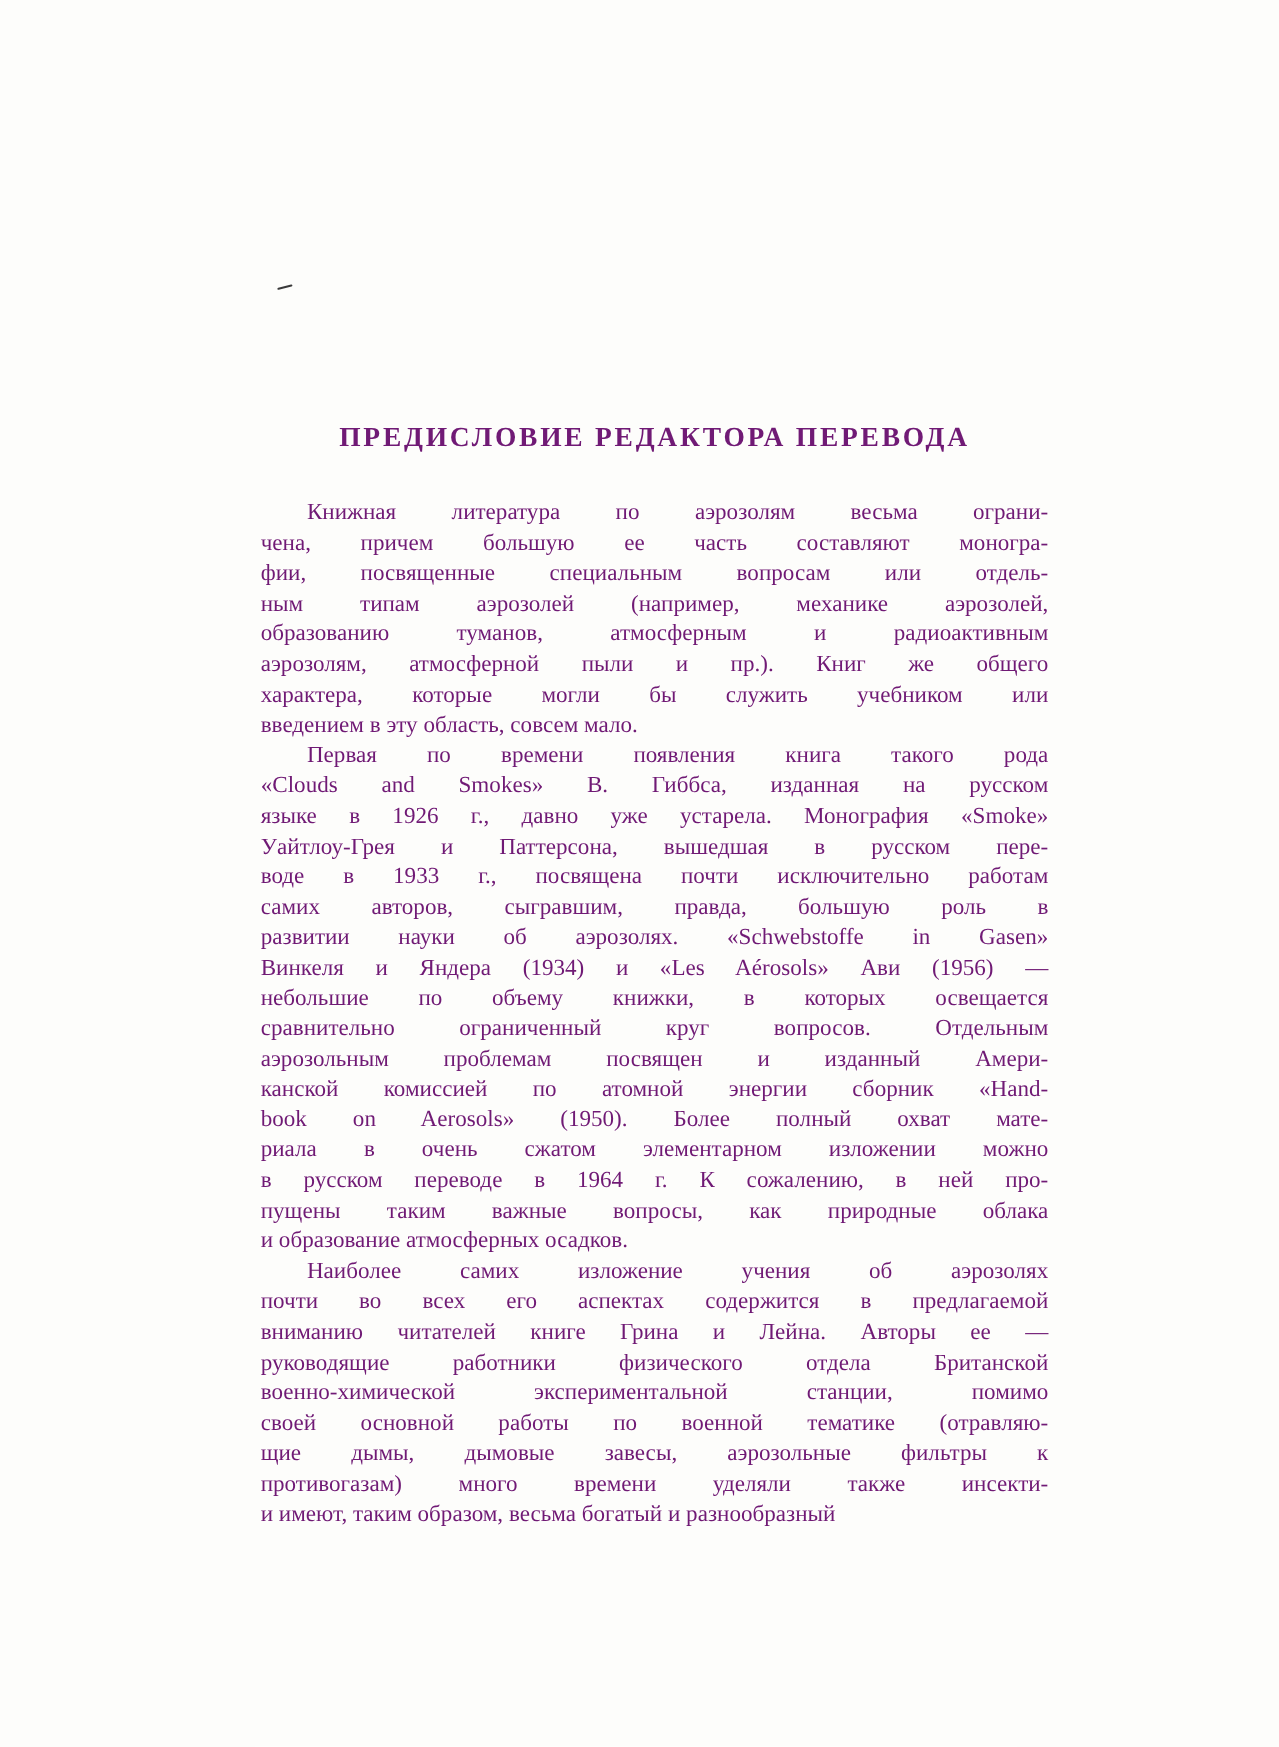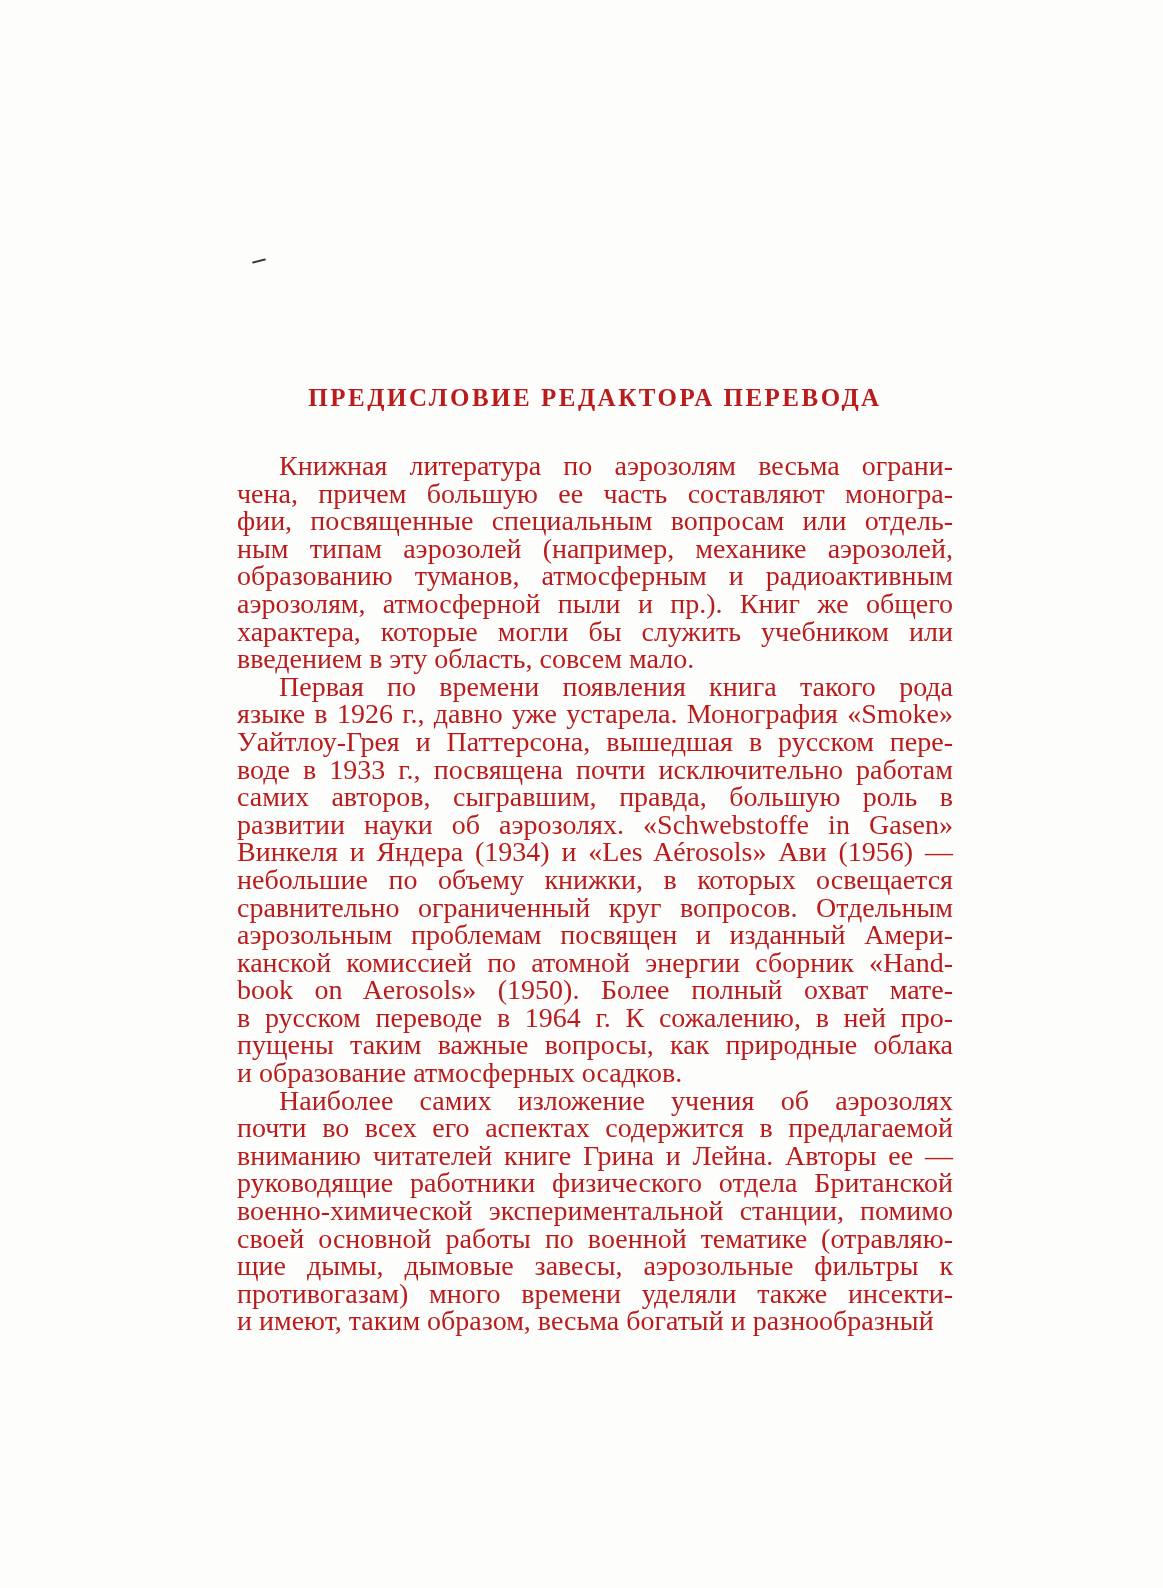--- a/index.html
+++ b/index.html
@@ -7,21 +7,21 @@
     padding: 0;
     background: #ffffff;
   }
   .page {
     position: relative;
     width: 1163px;
     height: 1588px;
     background: #fdfdfb;
     overflow: hidden;
     font-family: "Liberation Serif", "DejaVu Serif", serif;
-    color: #b91c1c;
+    color: #701a75;
   }
   .scan-mark {
     position: absolute;
     left: 252px;
     top: 260px;
     width: 14px;
     height: 2px;
     background: #3a3a3a;
     transform: rotate(-14deg);
     border-radius: 1px;
@@ -34,21 +34,21 @@
   }
   .title {
     text-align: center;
     font-weight: bold;
     font-size: 25px;
     letter-spacing: 2.5px;
     margin: 0 0 40px 0;
     white-space: nowrap;
   }
   .body-text {
-    font-size: 28px;
+    font-size: 21px;
     line-height: 27.6px;
   }
   .para {
     margin: 0;
   }
   .line {
     text-align: justify;
     text-align-last: justify;
     -moz-text-align-last: justify;
   }
@@ -73,31 +73,33 @@
           <div class="line">чена, причем большую ее часть составляют моногра-</div>
           <div class="line">фии, посвященные специальным вопросам или отдель-</div>
           <div class="line">ным типам аэрозолей (например, механике аэрозолей,</div>
           <div class="line">образованию туманов, атмосферным и радиоактивным</div>
           <div class="line">аэрозолям, атмосферной пыли и пр.). Книг же общего</div>
           <div class="line">характера, которые могли бы служить учебником или</div>
           <div class="line">введением в эту область, совсем мало.</div>
         </div>
         <div class="para">
           <div class="line first">Первая по времени появления книга такого рода</div>
+          <div class="line">«Clouds and Smokes» В. Гиббса, изданная на русском</div>
           <div class="line">языке в 1926 г., давно уже устарела. Монография «Smoke»</div>
           <div class="line">Уайтлоу-Грея и Паттерсона, вышедшая в русском пере-</div>
           <div class="line">воде в 1933 г., посвящена почти исключительно работам</div>
           <div class="line">самих авторов, сыгравшим, правда, большую роль в</div>
           <div class="line">развитии науки об аэрозолях. «Schwebstoffe in Gasen»</div>
           <div class="line">Винкеля и Яндера (1934) и «Les Aérosols» Ави (1956) —</div>
           <div class="line">небольшие по объему книжки, в которых освещается</div>
           <div class="line">сравнительно ограниченный круг вопросов. Отдельным</div>
           <div class="line">аэрозольным проблемам посвящен и изданный Амери-</div>
           <div class="line">канской комиссией по атомной энергии сборник «Hand-</div>
           <div class="line">book on Aerosols» (1950). Более полный охват мате-</div>
+          <div class="line">риала в очень сжатом элементарном изложении можно</div>
           <div class="line">в русском переводе в 1964 г. К сожалению, в ней про-</div>
           <div class="line">пущены таким важные вопросы, как природные облака</div>
           <div class="line">и образование атмосферных осадков.</div>
         </div>
         <div class="para">
           <div class="line first">Наиболее самих изложение учения об аэрозолях</div>
           <div class="line">почти во всех его аспектах содержится в предлагаемой</div>
           <div class="line">вниманию читателей книге Грина и Лейна. Авторы ее —</div>
           <div class="line">руководящие работники физического отдела Британской</div>
           <div class="line">военно-химической экспериментальной станции, помимо</div>

